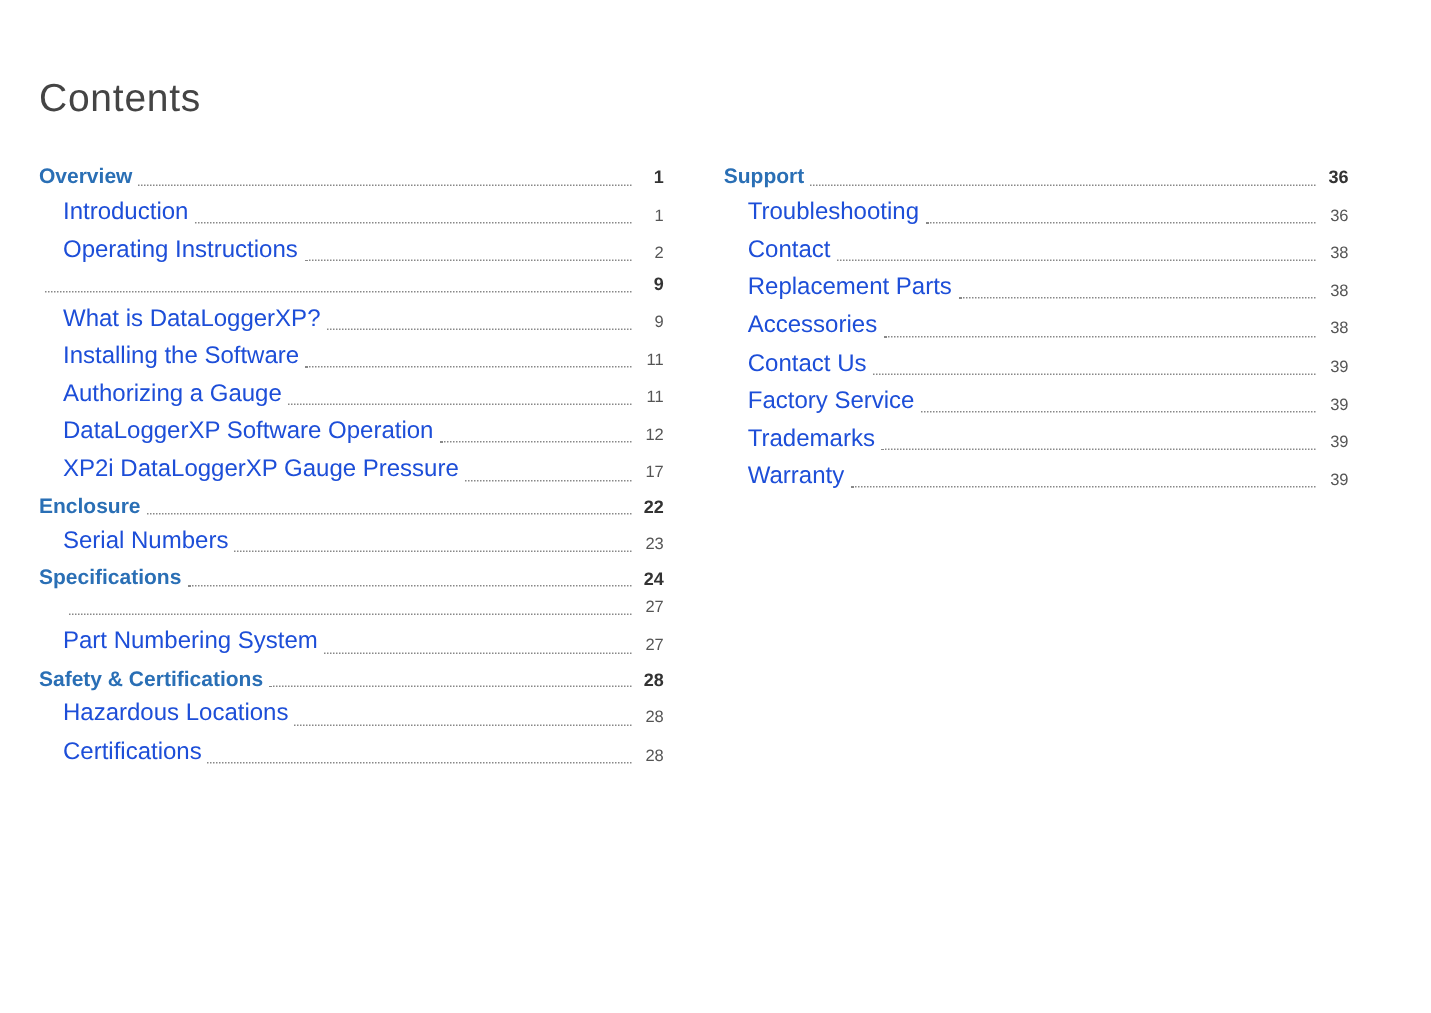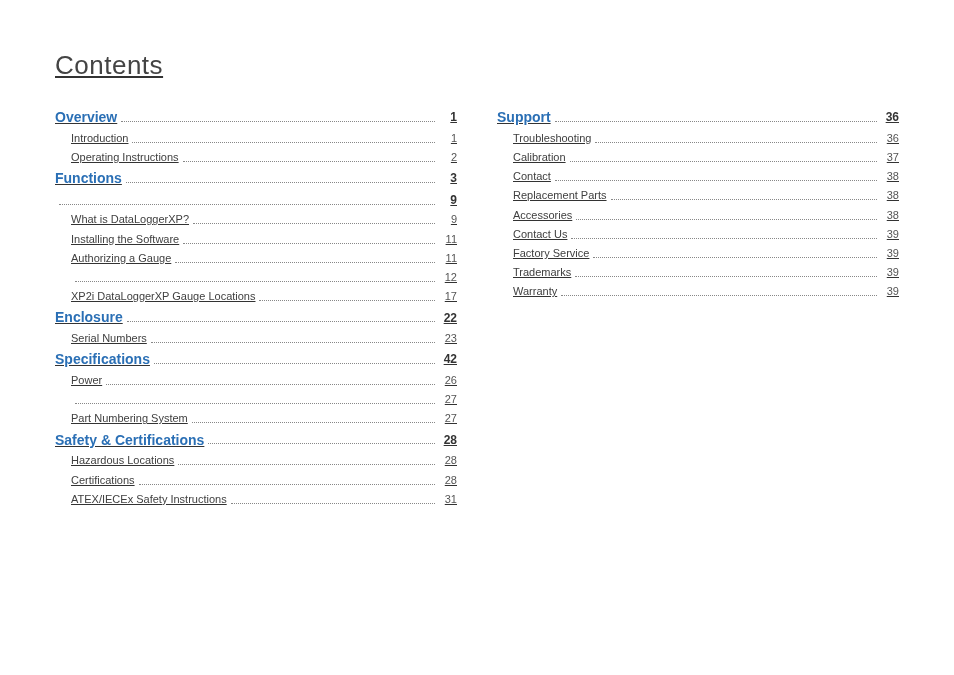--- a/index.html
+++ b/index.html
@@ -1,26 +1,26 @@
 <!DOCTYPE html>
 <html><head>
 <meta charset="utf-8">
 <style>
   * { box-sizing: border-box; margin: 0; padding: 0; }
   html, body { width: 954px; height: 675px; background: #ffffff; font-family: "Segoe UI", Arial, sans-serif; color: #333; }
-  .page { padding: 50px 55px 40px 55px; text-decoration: underline; }
+  .page { padding: 50px 55px 40px 26px; }
   .title { font-size: 26px; font-weight: 300; color: #444; margin-bottom: 22px; letter-spacing: 0.5px; }
   .columns { display: flex; gap: 40px; }
   .col { flex: 1; }
-  .entry { display: flex; align-items: center; font-size: 12px; line-height: 1.2; margin-bottom: 6px; width: 100%; }
+  .entry { display: flex; align-items: flex-end; font-size: 12px; line-height: 1.2; margin-bottom: 6px; width: 100%; }
   .entry.section { margin-top: 6px; }
   .entry.section .label { color: #2a6fb5; font-weight: 600; font-size: 14px; }
   .entry.section .pg { font-weight: 700; color: #333; font-size: 12px; }
   .entry.sub { padding-left: 16px; }
-  .entry.sub .label { color: #404040; font-size: 11px; }
+  .entry.sub .label { color: #1d4ed8; font-size: 16px; }
   .entry.sub .pg { color: #555; font-size: 11px; }
   .label { white-space: nowrap; }
   .dots { flex: 1; border-bottom: 1px dotted #888; margin: 0 4px 2px 4px; min-width: 8px; height: 0.9em; }
   .pg { white-space: nowrap; min-width: 18px; text-align: right; }
 </style>
 </head>
 <body>
 
 <div class="page">
   <h1 class="title">Contents</h1>
@@ -35,71 +35,62 @@
           <span class="label">Introduction</span>
           <span class="dots"></span>
           <span class="pg">1</span>
         </div>
         <div class="entry sub">
           <span class="label">Operating Instructions</span>
           <span class="dots"></span>
           <span class="pg">2</span>
         </div>
         <div class="entry section">
-          <span class="label">Functions</span>
-          <span class="dots"></span>
-          <span class="pg">3</span>
-        </div>
-        <div class="entry section">
           <span class="dots"></span>
           <span class="pg">9</span>
         </div>
         <div class="entry sub">
           <span class="label">What is DataLoggerXP?</span>
           <span class="dots"></span>
           <span class="pg">9</span>
         </div>
         <div class="entry sub">
           <span class="label">Installing the Software</span>
           <span class="dots"></span>
           <span class="pg">11</span>
         </div>
         <div class="entry sub">
           <span class="label">Authorizing a Gauge</span>
           <span class="dots"></span>
           <span class="pg">11</span>
         </div>
         <div class="entry sub">
+          <span class="label">DataLoggerXP Software Operation</span>
           <span class="dots"></span>
           <span class="pg">12</span>
         </div>
         <div class="entry sub">
-          <span class="label">XP2i DataLoggerXP Gauge Locations</span>
+          <span class="label">XP2i DataLoggerXP Gauge Pressure</span>
           <span class="dots"></span>
           <span class="pg">17</span>
         </div>
         <div class="entry section">
           <span class="label">Enclosure</span>
           <span class="dots"></span>
           <span class="pg">22</span>
         </div>
         <div class="entry sub">
           <span class="label">Serial Numbers</span>
           <span class="dots"></span>
           <span class="pg">23</span>
         </div>
         <div class="entry section">
           <span class="label">Specifications</span>
           <span class="dots"></span>
-          <span class="pg">42</span>
-        </div>
-        <div class="entry sub">
-          <span class="label">Power</span>
-          <span class="dots"></span>
-          <span class="pg">26</span>
+          <span class="pg">24</span>
         </div>
         <div class="entry sub">
           <span class="dots"></span>
           <span class="pg">27</span>
         </div>
         <div class="entry sub">
           <span class="label">Part Numbering System</span>
           <span class="dots"></span>
           <span class="pg">27</span>
         </div>
@@ -111,41 +102,31 @@
         <div class="entry sub">
           <span class="label">Hazardous Locations</span>
           <span class="dots"></span>
           <span class="pg">28</span>
         </div>
         <div class="entry sub">
           <span class="label">Certifications</span>
           <span class="dots"></span>
           <span class="pg">28</span>
         </div>
-        <div class="entry sub">
-          <span class="label">ATEX/IECEx Safety Instructions</span>
-          <span class="dots"></span>
-          <span class="pg">31</span>
-        </div>
       </div>
     <div class="col" id="right-col">
         <div class="entry section">
           <span class="label">Support</span>
           <span class="dots"></span>
           <span class="pg">36</span>
         </div>
         <div class="entry sub">
           <span class="label">Troubleshooting</span>
           <span class="dots"></span>
           <span class="pg">36</span>
-        </div>
-        <div class="entry sub">
-          <span class="label">Calibration</span>
-          <span class="dots"></span>
-          <span class="pg">37</span>
         </div>
         <div class="entry sub">
           <span class="label">Contact</span>
           <span class="dots"></span>
           <span class="pg">38</span>
         </div>
         <div class="entry sub">
           <span class="label">Replacement Parts</span>
           <span class="dots"></span>
           <span class="pg">38</span>

